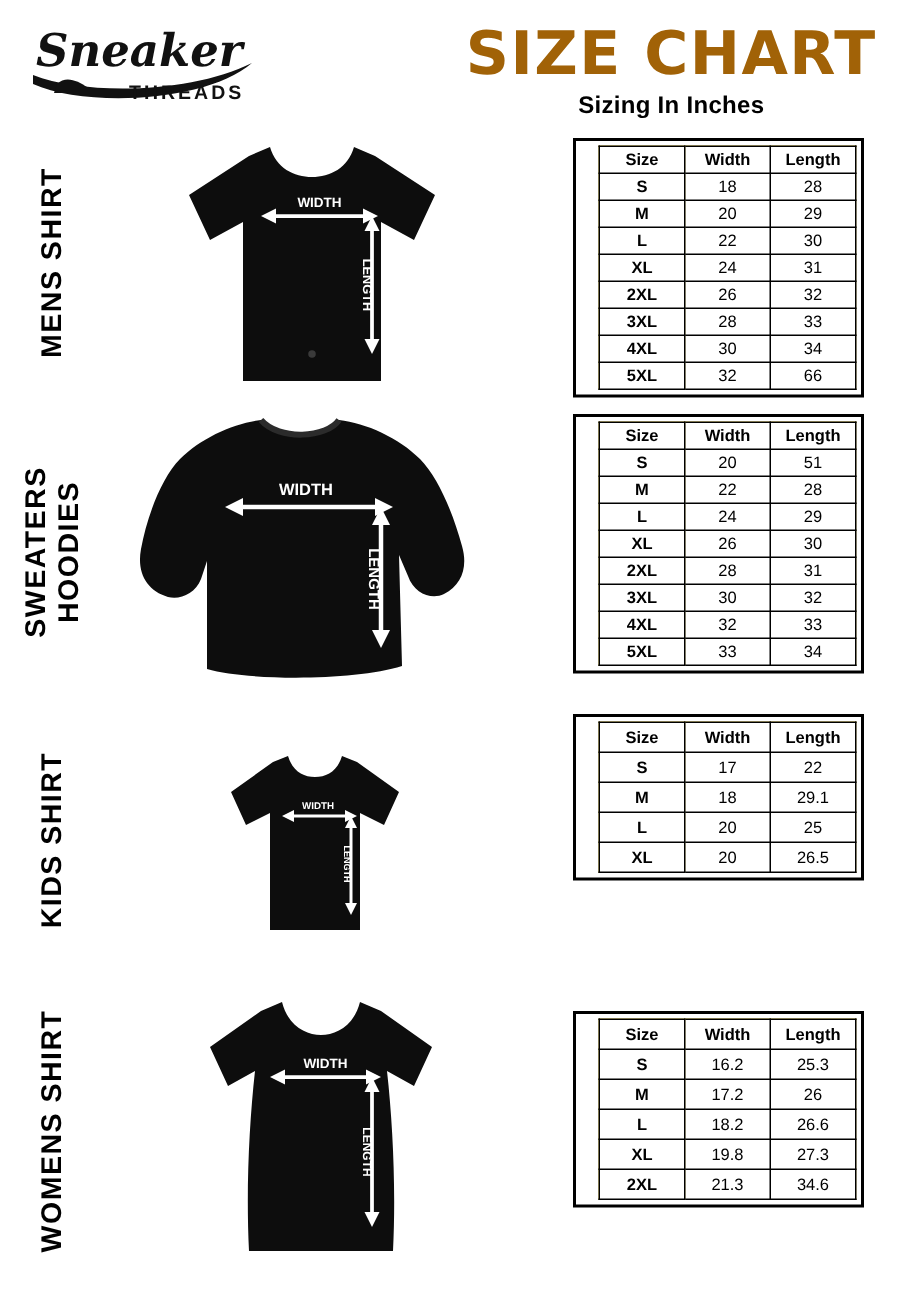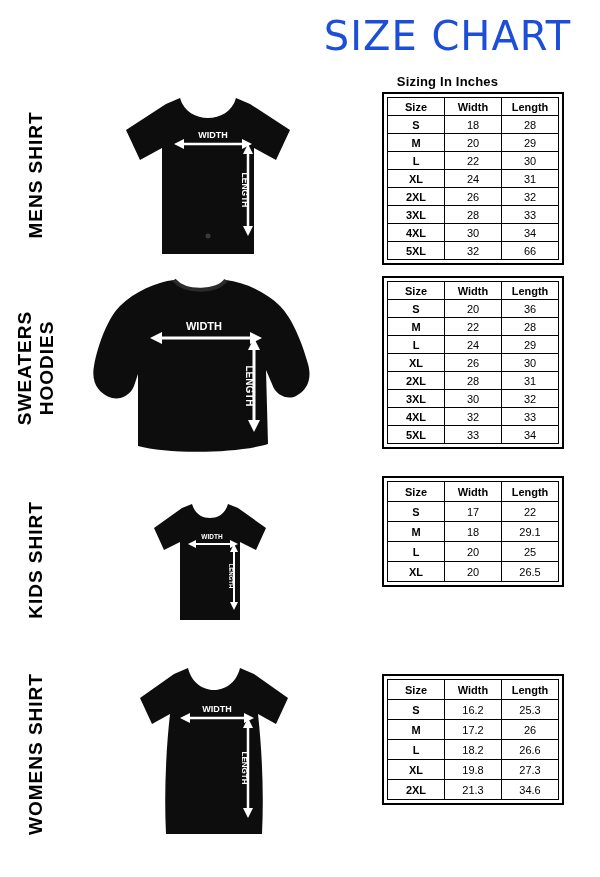--- a/index.html
+++ b/index.html
@@ -38,38 +38,37 @@
   }
   .brand svg { display:block; }
 
   .chart-title {
     position: absolute;
     left: 305px;
     top: 14px;
     width: 285px;
     text-align: center;
     font-family: "DejaVu Sans", sans-serif;
-    font-weight: normal;
+    font-weight: bold;
     font-size: 40px;
     letter-spacing: 1px;
     line-height: 44px;
-    color: #1d4ed8;
+    color: #a16207;
   }
   .chart-subtitle {
     position: absolute;
     left: 305px;
     top: 62px;
     width: 285px;
     text-align: center;
     font-family: "Liberation Sans", sans-serif;
     font-weight: bold;
-    font-size: 13px;
+    font-size: 16px;
     letter-spacing: 0.2px;
     color: #000;
-    margin-top: 12px;
   }
 
   
   .section {
     position: absolute;
     left: 0;
     width: 600px;
   }
   .sec-label {
     position: absolute;
@@ -101,20 +100,21 @@
     height: 100%;
   }
   .garment svg { display: block; }
 
   
   .size-table {
     position: absolute;
     border-collapse: collapse;
     background: #fde047;
     font-family: "Liberation Sans", sans-serif;
+    margin-left: 12px;
   }
   .size-table th, .size-table td {
     border: 1px solid #000;
     text-align: center;
     font-size: 11px;
     padding: 0;
     height: 17px;
     width: 56px;
     color: #000;
     background: #fff;
@@ -140,20 +140,33 @@
     fill: #fff;
   }
 </style>
 </head>
 <body>
 
 <div class="page">
 
   <div class="header">
 
+    <div class="brand">
+      <svg width="180" height="64" viewBox="0 0 180 64" aria-hidden="true">
+        <g fill="#111">
+
+          <text x="6" y="32" font-family="DejaVu Serif, serif" font-size="30" font-style="italic" font-weight="bold" fill="#111">Sneaker</text>
+
+          <path d="M4 38 C 40 52, 110 50, 150 30 C 120 56, 40 60, 4 44 Z" fill="#111"></path>
+
+          <path d="M20 44 C 26 38, 34 42, 40 46 L 40 50 L 18 50 Z" fill="#111"></path>
+          <text x="68" y="54" font-family="Liberation Sans, sans-serif" font-size="13" font-weight="bold" letter-spacing="2" fill="#111">THREADS</text>
+        </g>
+      </svg>
+    </div>
 
     <div class="chart-title">SIZE CHART</div>
     <div class="chart-subtitle">Sizing In Inches</div>
   </div>
 
   <div class="section" style="top:86px;height:178px;">
     <div class="sec-label">
       <span>MENS SHIRT</span>
     </div>
 
@@ -272,21 +285,21 @@
           <tr>
             <th>Size</th>
             <th>Width</th>
             <th>Length</th>
           </tr>
         </thead>
         <tbody>
           <tr>
             <td>S</td>
             <td>20</td>
-            <td>36</td>
+            <td>51</td>
           </tr>
           <tr>
             <td>M</td>
             <td>22</td>
             <td>28</td>
           </tr>
           <tr>
             <td>L</td>
             <td>24</td>
             <td>29</td>

